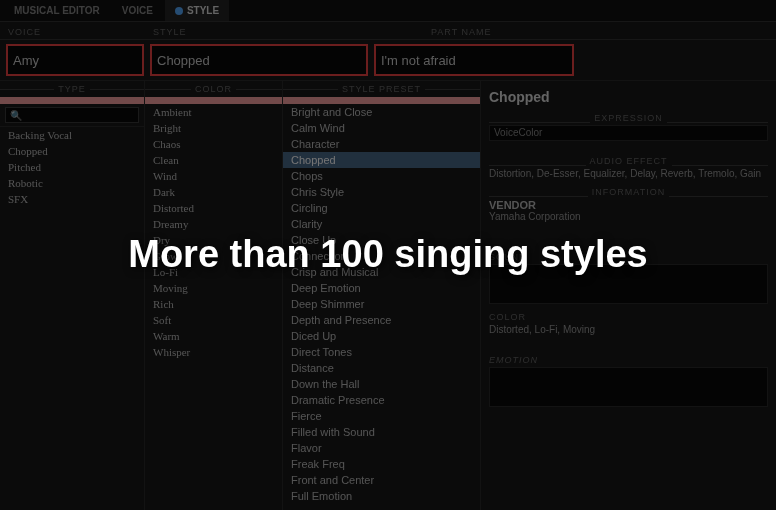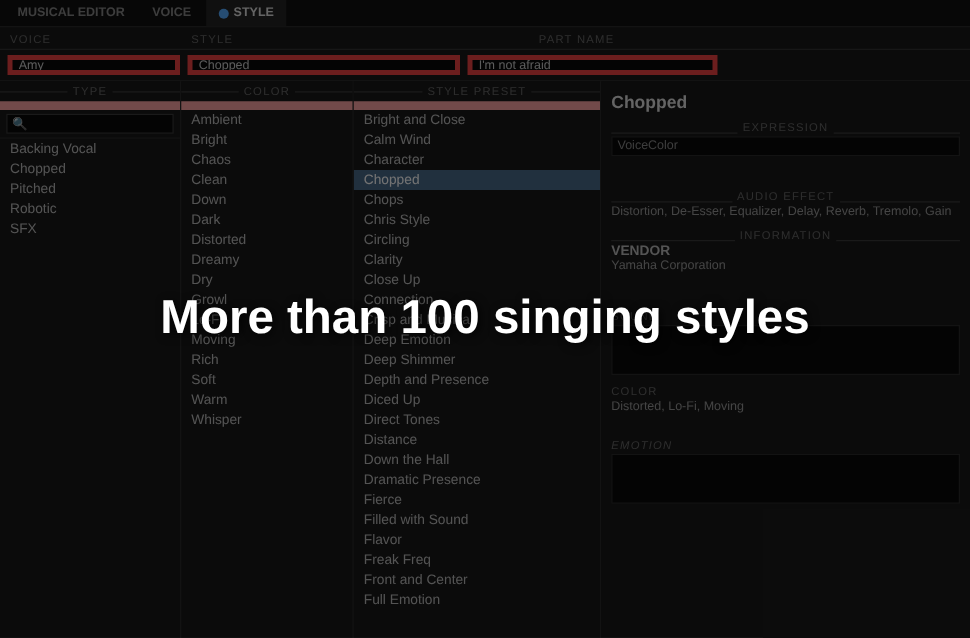--- a/index.html
+++ b/index.html
@@ -69,25 +69,25 @@
     .input-row {
       display: flex;
       align-items: center;
       background: #1a1a1a;
       padding: 4px 6px;
       gap: 6px;
       border-bottom: 1px solid #2a2a2a;
     }
     .input-field {
       background: #0a0a0a;
-      border: 4px solid #ef4444;
+      border: 2px solid #ef4444;
       color: #ccc;
-      font-size: 10px;
+      font-size: 13px;
       padding: 2px 5px;
-      height: 16px;
+      height: 32px;
     }
     .voice-input { width: 138px; }
     .style-input { width: 218px; }
     .partname-input { width: 200px; }
 
     
     .main-area {
       display: flex;
       height: 460px;
     }
@@ -135,20 +135,21 @@
     .list-items {
       flex: 1;
       overflow-y: auto;
     }
     .list-item {
       padding: 2px 8px;
       font-size: 11px;
       color: #bbb;
       cursor: pointer;
       white-space: nowrap;
+      font-family: Liberation Serif, serif;
     }
 
     
     .color-panel {
       width: 138px;
       border-right: 1px solid #2a2a2a;
       display: flex;
       flex-direction: column;
     }
 
@@ -192,21 +193,21 @@
       content: '';
       flex: 1;
       height: 1px;
       background: #3a3a3a;
     }
     .info-bar {
       background: #0a0a0a;
       border: 1px solid #2a2a2a;
       height: 16px;
       width: 100%;
-      margin-bottom: 21px;
+      margin-bottom: 9px;
     }
     .info-text {
       font-size: 10px;
       color: #999;
       margin-bottom: 2px;
     }
     .info-bold {
       font-size: 11px;
       color: #bbb;
       font-weight: bold;
@@ -309,21 +310,21 @@
 
   <div class="color-panel">
     <div class="panel-header">
       <span>COLOR</span>
     </div>
     <div class="scrollable" id="color-list">
         <div class="list-item">Ambient</div>
         <div class="list-item">Bright</div>
         <div class="list-item">Chaos</div>
         <div class="list-item">Clean</div>
-        <div class="list-item">Down</div>
+        <div class="list-item">Wind</div>
         <div class="list-item">Dark</div>
         <div class="list-item">Distorted</div>
         <div class="list-item">Dreamy</div>
         <div class="list-item">Dry</div>
         <div class="list-item">Growl</div>
         <div class="list-item">Lo-Fi</div>
         <div class="list-item">Moving</div>
         <div class="list-item">Rich</div>
         <div class="list-item">Soft</div>
         <div class="list-item">Warm</div>

